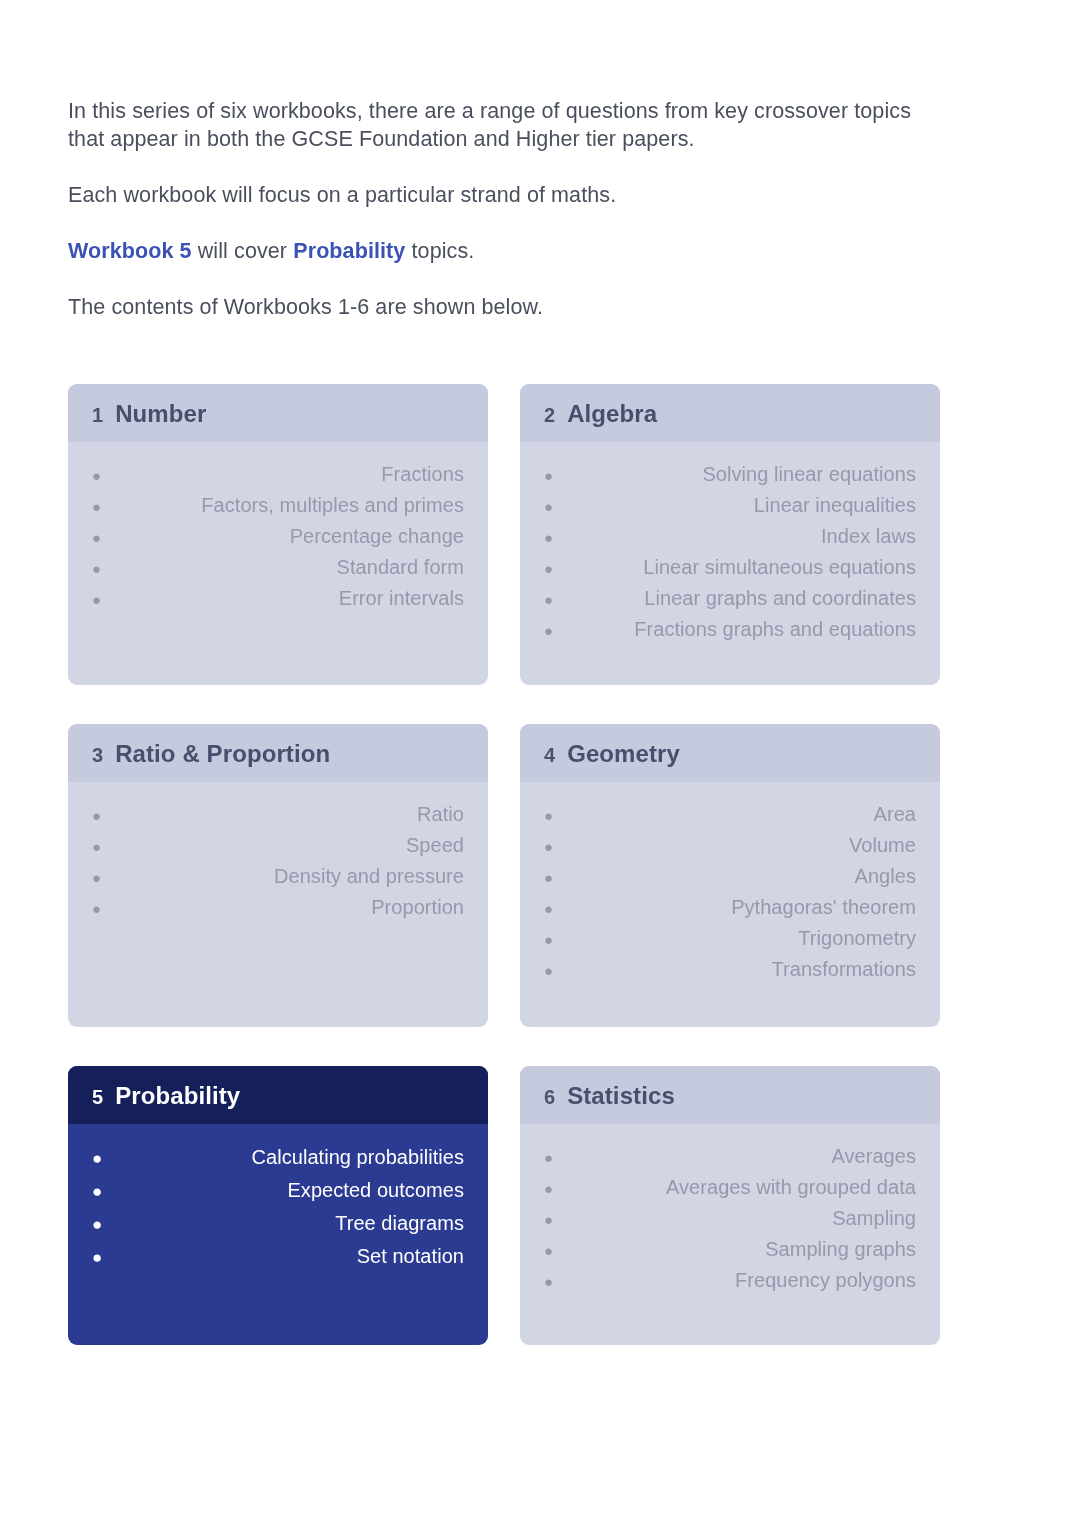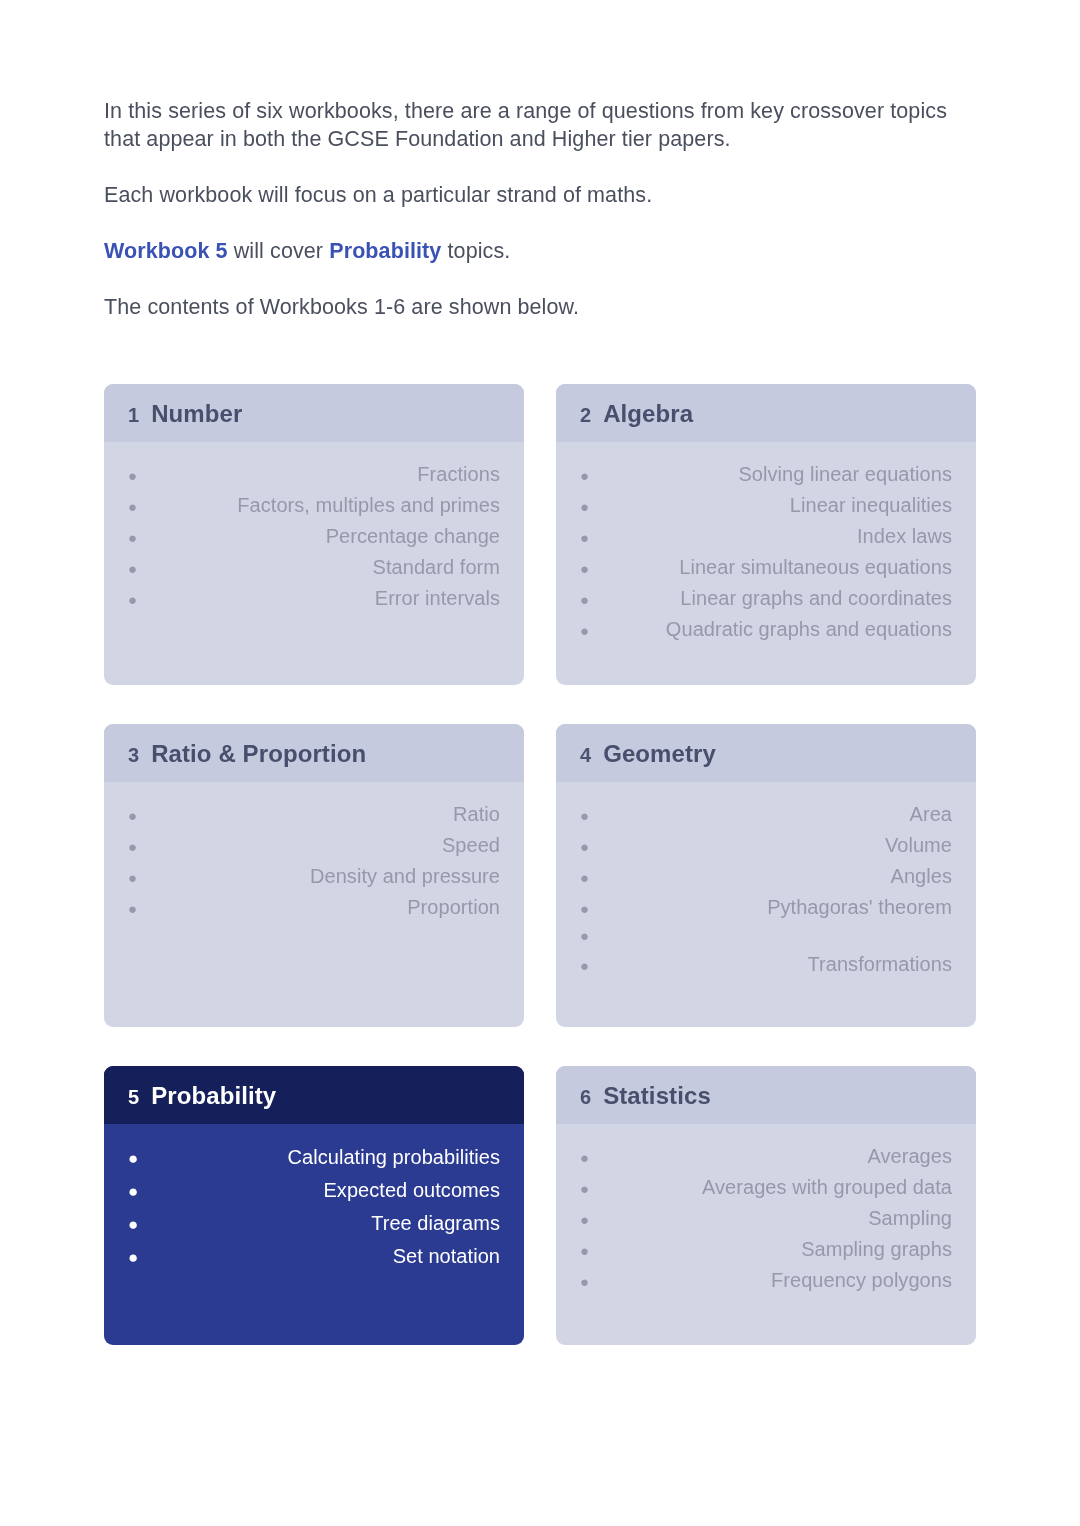--- a/index.html
+++ b/index.html
@@ -19,21 +19,21 @@
 
   .page {
     position: absolute;
     inset: 0;
     display: flex;
     flex-direction: column;
   }
 
   .content {
     flex: 1 1 auto;
-    padding: 98px 104px 0 104px;
+    padding: 98px 104px 0 68px;
     box-sizing: border-box;
   }
 
   
   .intro {
     margin: 0 0 0 0;
   }
   .para {
     font-size: 21.5px;
     line-height: 1.30;
@@ -225,21 +225,21 @@
               <li class="topic-item">
                 <span class="topic-bullet">●</span>
                 <span class="topic-label">Linear simultaneous equations</span>
               </li>
               <li class="topic-item">
                 <span class="topic-bullet">●</span>
                 <span class="topic-label">Linear graphs and coordinates</span>
               </li>
               <li class="topic-item">
                 <span class="topic-bullet">●</span>
-                <span class="topic-label">Quadratic graphs and equations</span>
+                <span class="topic-label">Fractions graphs and equations</span>
               </li>
             </ul>
           </div>
         </div>
         <div class="card short">
           <div class="card-header">
             <span class="card-number">3</span>
             <span class="card-title">Ratio &amp; Proportion</span>
           </div>
           <div class="card-body">
@@ -281,20 +281,21 @@
               <li class="topic-item">
                 <span class="topic-bullet">●</span>
                 <span class="topic-label">Angles</span>
               </li>
               <li class="topic-item">
                 <span class="topic-bullet">●</span>
                 <span class="topic-label">Pythagoras' theorem</span>
               </li>
               <li class="topic-item">
                 <span class="topic-bullet">●</span>
+                <span class="topic-label">Trigonometry</span>
               </li>
               <li class="topic-item">
                 <span class="topic-bullet">●</span>
                 <span class="topic-label">Transformations</span>
               </li>
             </ul>
           </div>
         </div>
         <div class="card last active">
           <div class="card-header">

